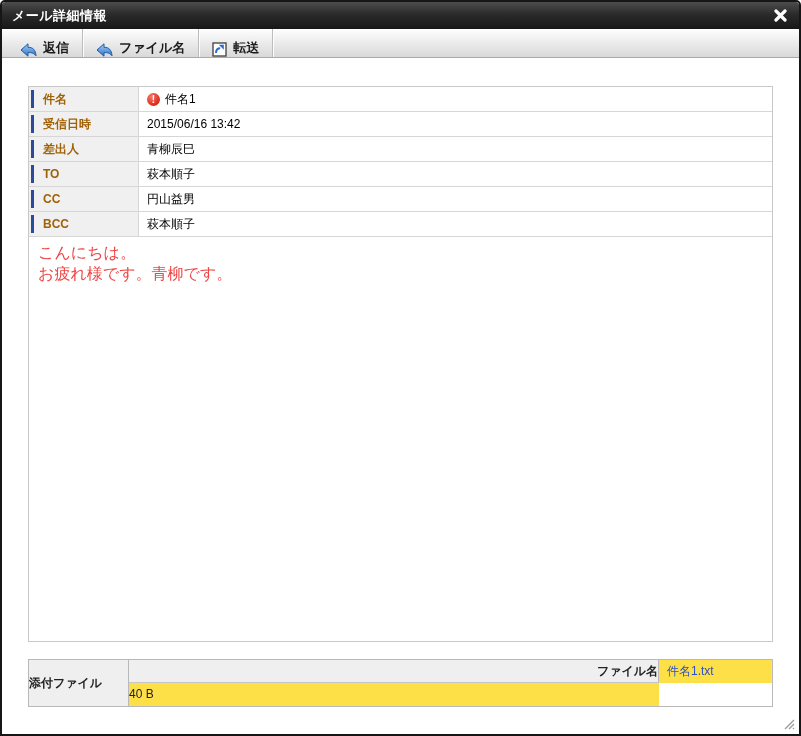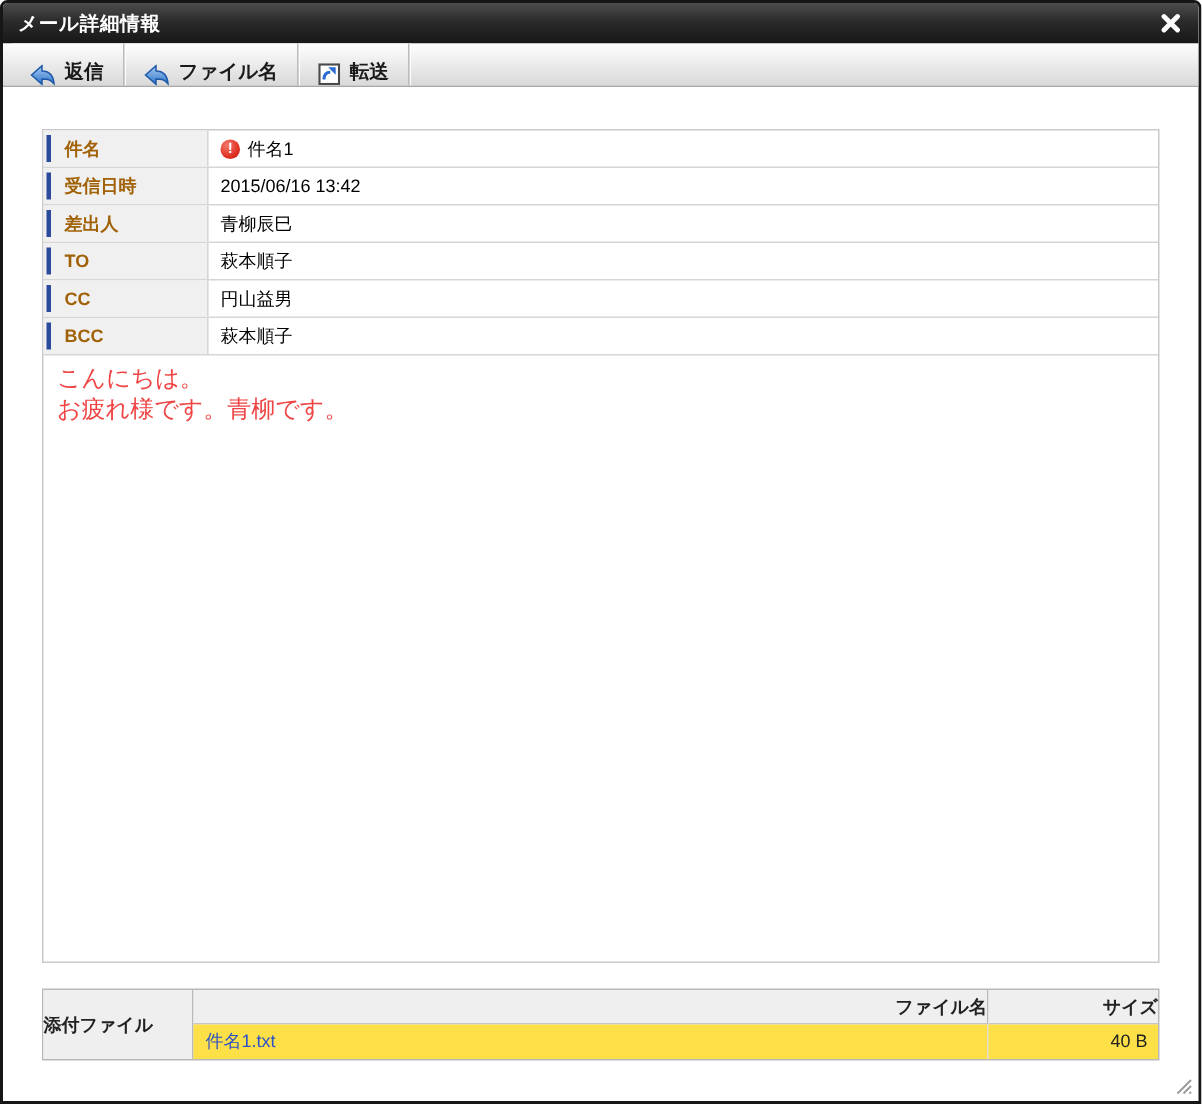--- a/index.html
+++ b/index.html
@@ -37,21 +37,21 @@
   
   .attach{margin:17px 26px 0 26px;width:745px;box-sizing:border-box;display:grid;
     grid-template-columns:100px 1fr 113px;border:1px solid #b9b9b9;background:#fff;}
   .attach-label{grid-row:1 / span 2;background:#efefef;border-right:1px solid #b9b9b9;
     display:flex;align-items:center;padding-left:0;font-size:12px;font-weight:bold;color:#222;}
   .attach-h{height:23px;line-height:23px;box-sizing:border-box;background:#efefef;
     text-align:right;font-size:12px;font-weight:bold;color:#222;border-bottom:1px solid #c6c6c6;}
   .attach-h.fn{border-right:1px solid #b9b9b9;}
   .attach-c{height:23px;line-height:23px;box-sizing:border-box;background:#fde047;font-size:12px;}
   .attach-c.fn{padding-left:8px;border-right:1px solid #dcdcdc;}
-  .attach-c.sz{text-align:right;padding-right:7px;color:#222;}
+  .attach-c.sz{text-align:left;padding-right:7px;color:#222;}
   .file-link{color:#2b50c8;text-decoration:none;cursor:pointer;}
   
   .resize-handle{position:absolute;right:4px;bottom:4px;width:16px;height:16px;cursor:nwse-resize;}
 </style>
 </head>
 <body>
 
 <div class="dialog">
 
   <div class="titlebar">
@@ -141,21 +141,20 @@
 
     <div class="mail-body">
       <div>こんにちは。</div>
       <div>お疲れ様です。青柳です。</div>
     </div>
   </div>
 
   <div class="attach">
     <div class="attach-label">添付ファイル</div>
     <div class="attach-h fn">ファイル名</div>
-    <div class="attach-h">サイズ</div>
     <div class="attach-c fn">
       <a class="file-link">件名1.txt</a>
     </div>
     <div class="attach-c sz">40 B</div>
   </div>
 
   <div class="resize-handle">
     <svg width="16" height="16" viewBox="0 0 16 16">
       <path d="M15 6 L6 15 M15 10 L10 15 M15 14 L14 15" stroke="#9a9a9a" stroke-width="1.3" fill="none"></path>
     </svg>

